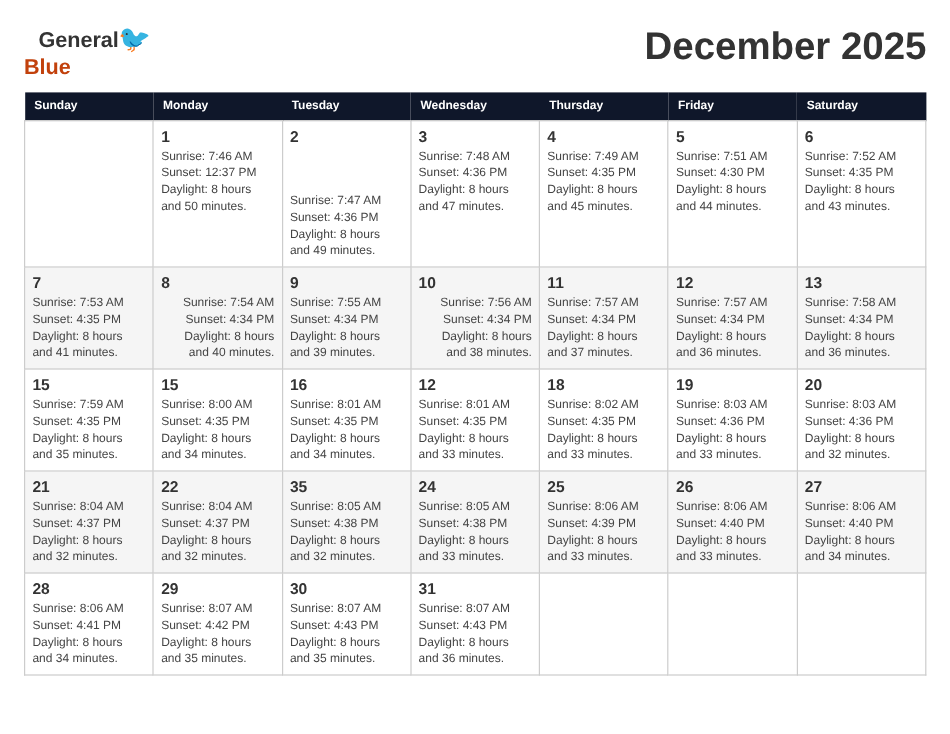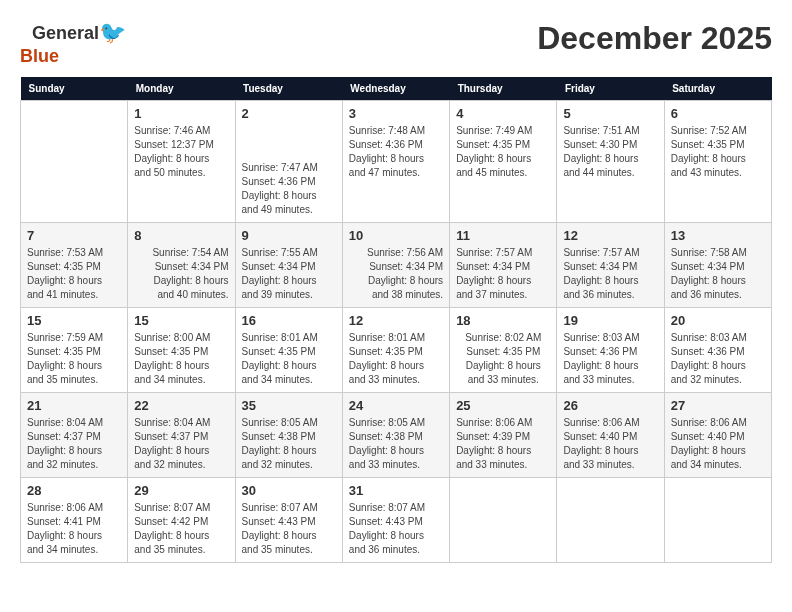--- a/index.html
+++ b/index.html
@@ -237,21 +237,21 @@
         </td>
         <td>
           <span class="day-number">12</span>
           <div class="cell-info" style="white-space: pre-line;">Sunrise: 8:01 AM
 Sunset: 4:35 PM
 Daylight: 8 hours
 and 33 minutes.</div>
         </td>
         <td>
           <span class="day-number">18</span>
-          <div class="cell-info" style="white-space: pre-line; text-align: center;">Sunrise: 8:02 AM
+          <div class="cell-info" style="white-space: pre-line;">Sunrise: 8:02 AM
 Sunset: 4:35 PM
 Daylight: 8 hours
 and 33 minutes.</div>
         </td>
         <td>
           <span class="day-number">19</span>
           <div class="cell-info" style="white-space: pre-line;">Sunrise: 8:03 AM
 Sunset: 4:36 PM
 Daylight: 8 hours
 and 33 minutes.</div>

